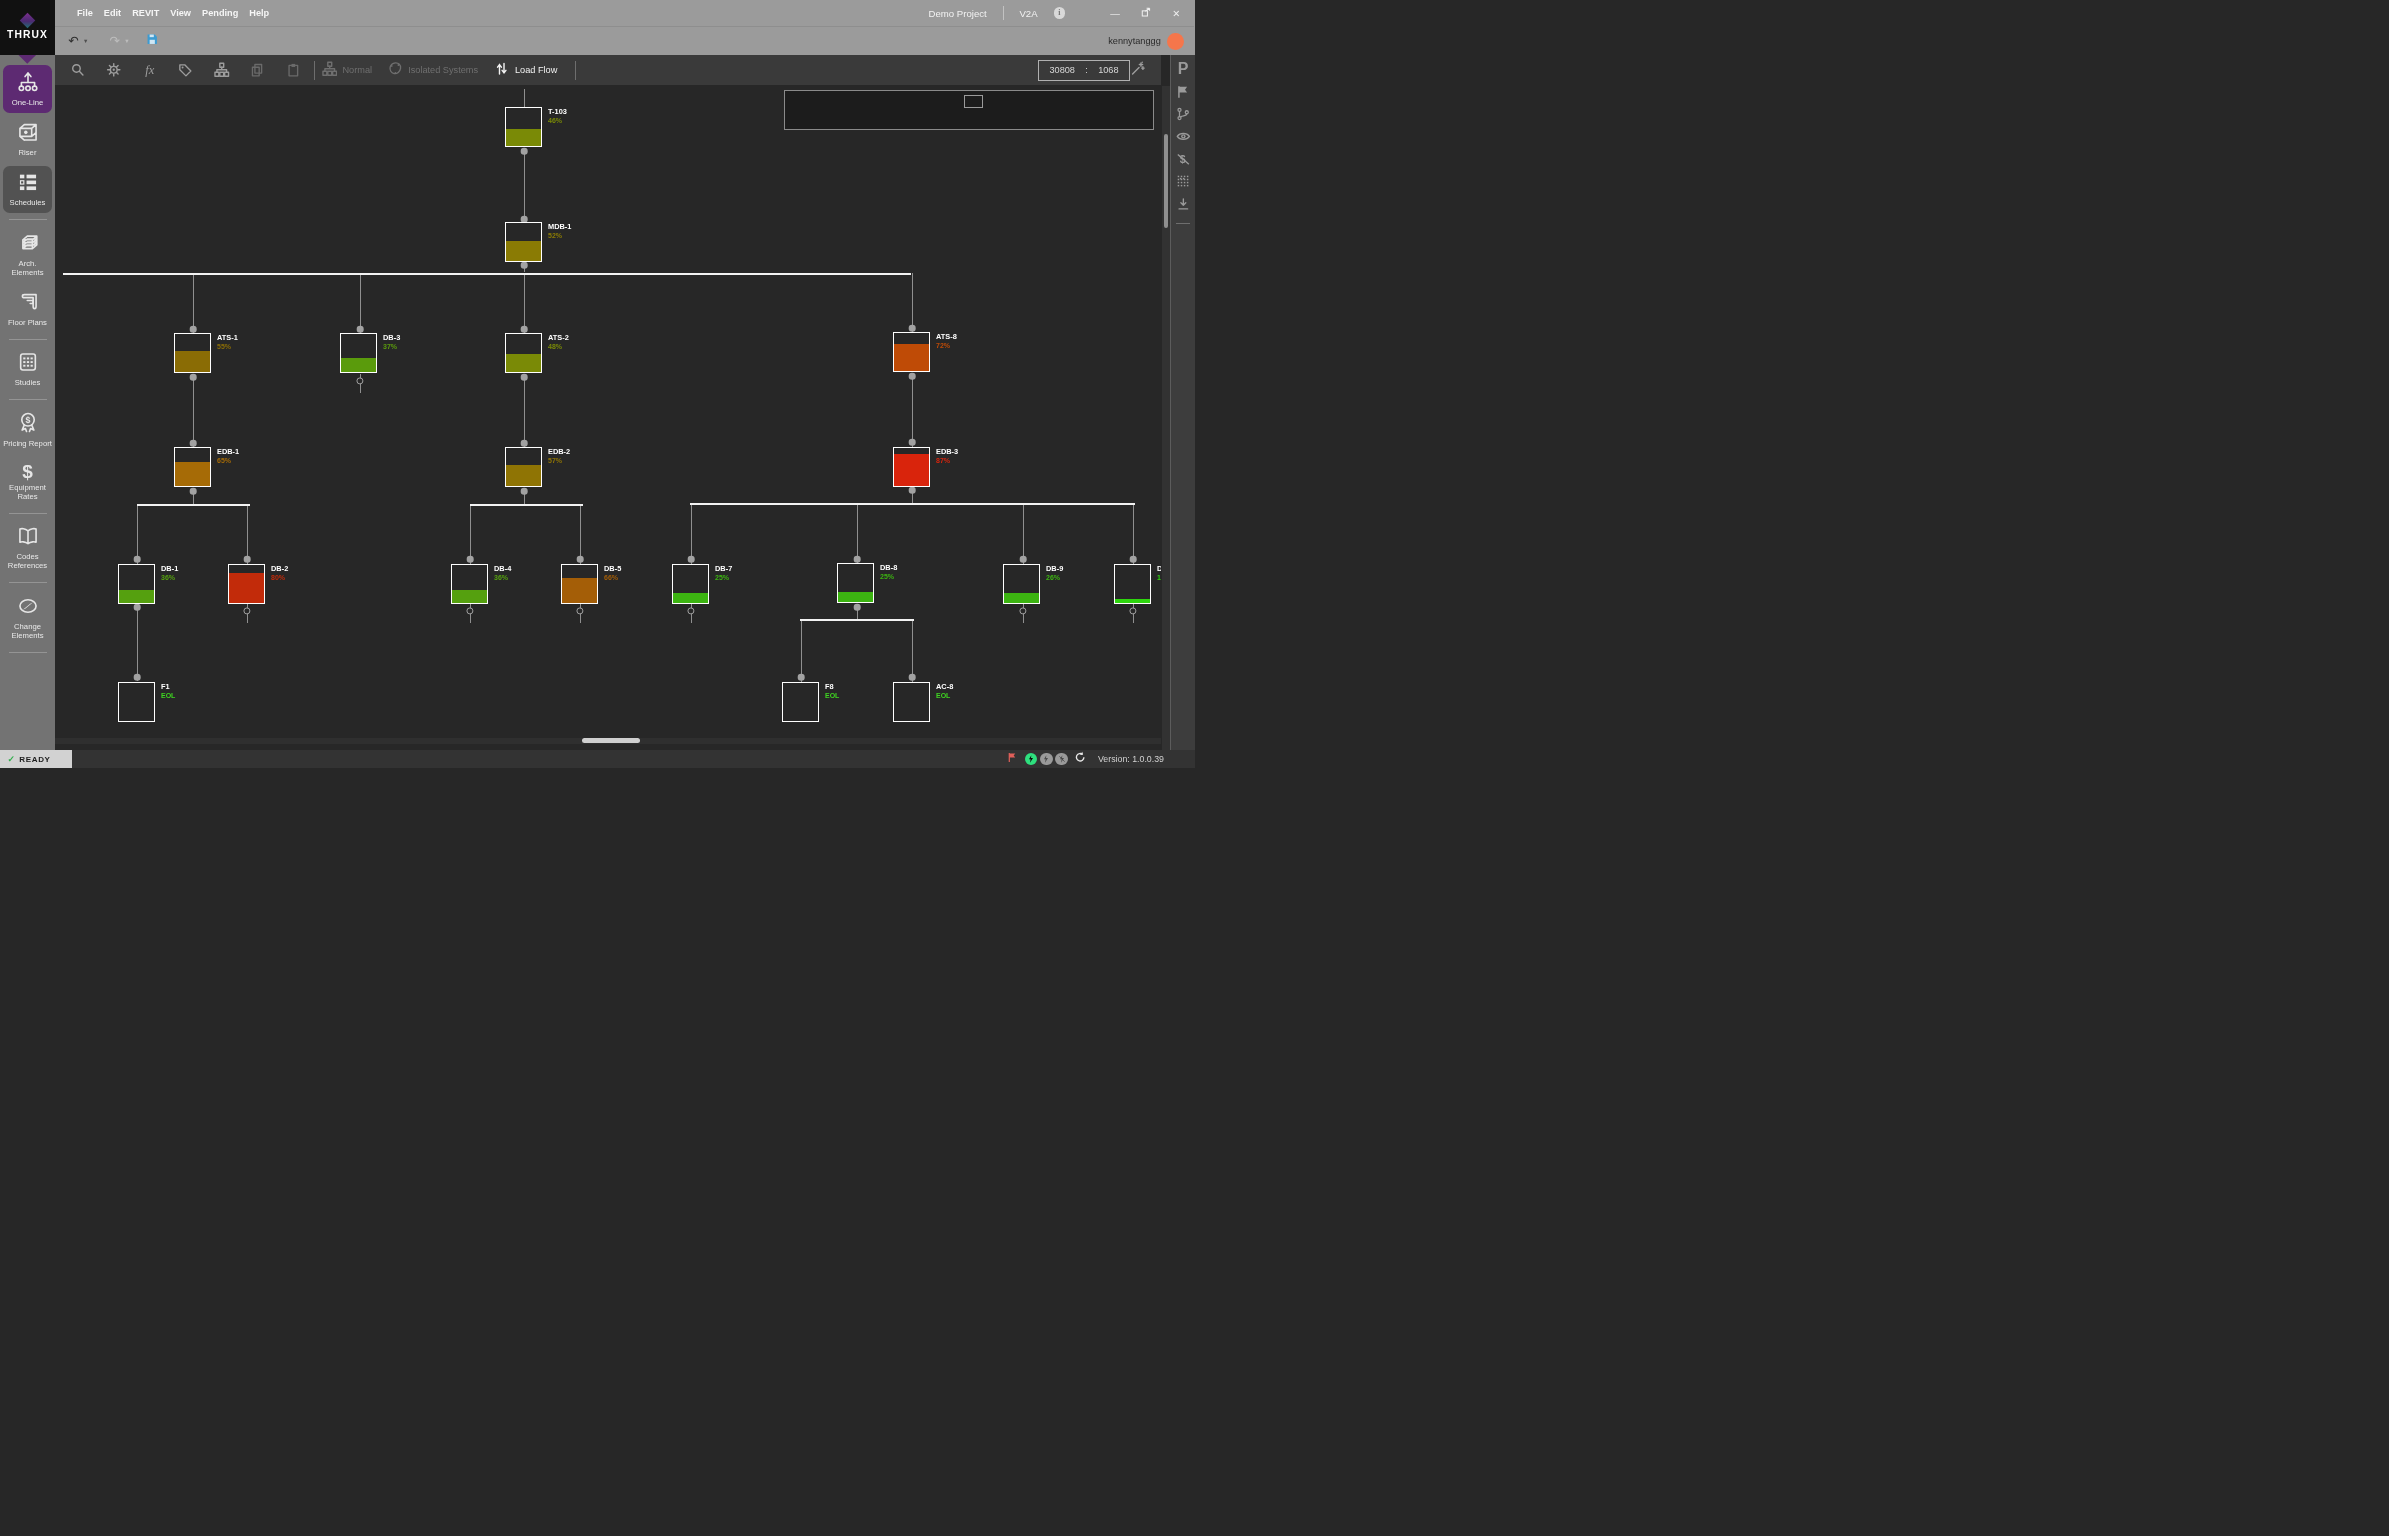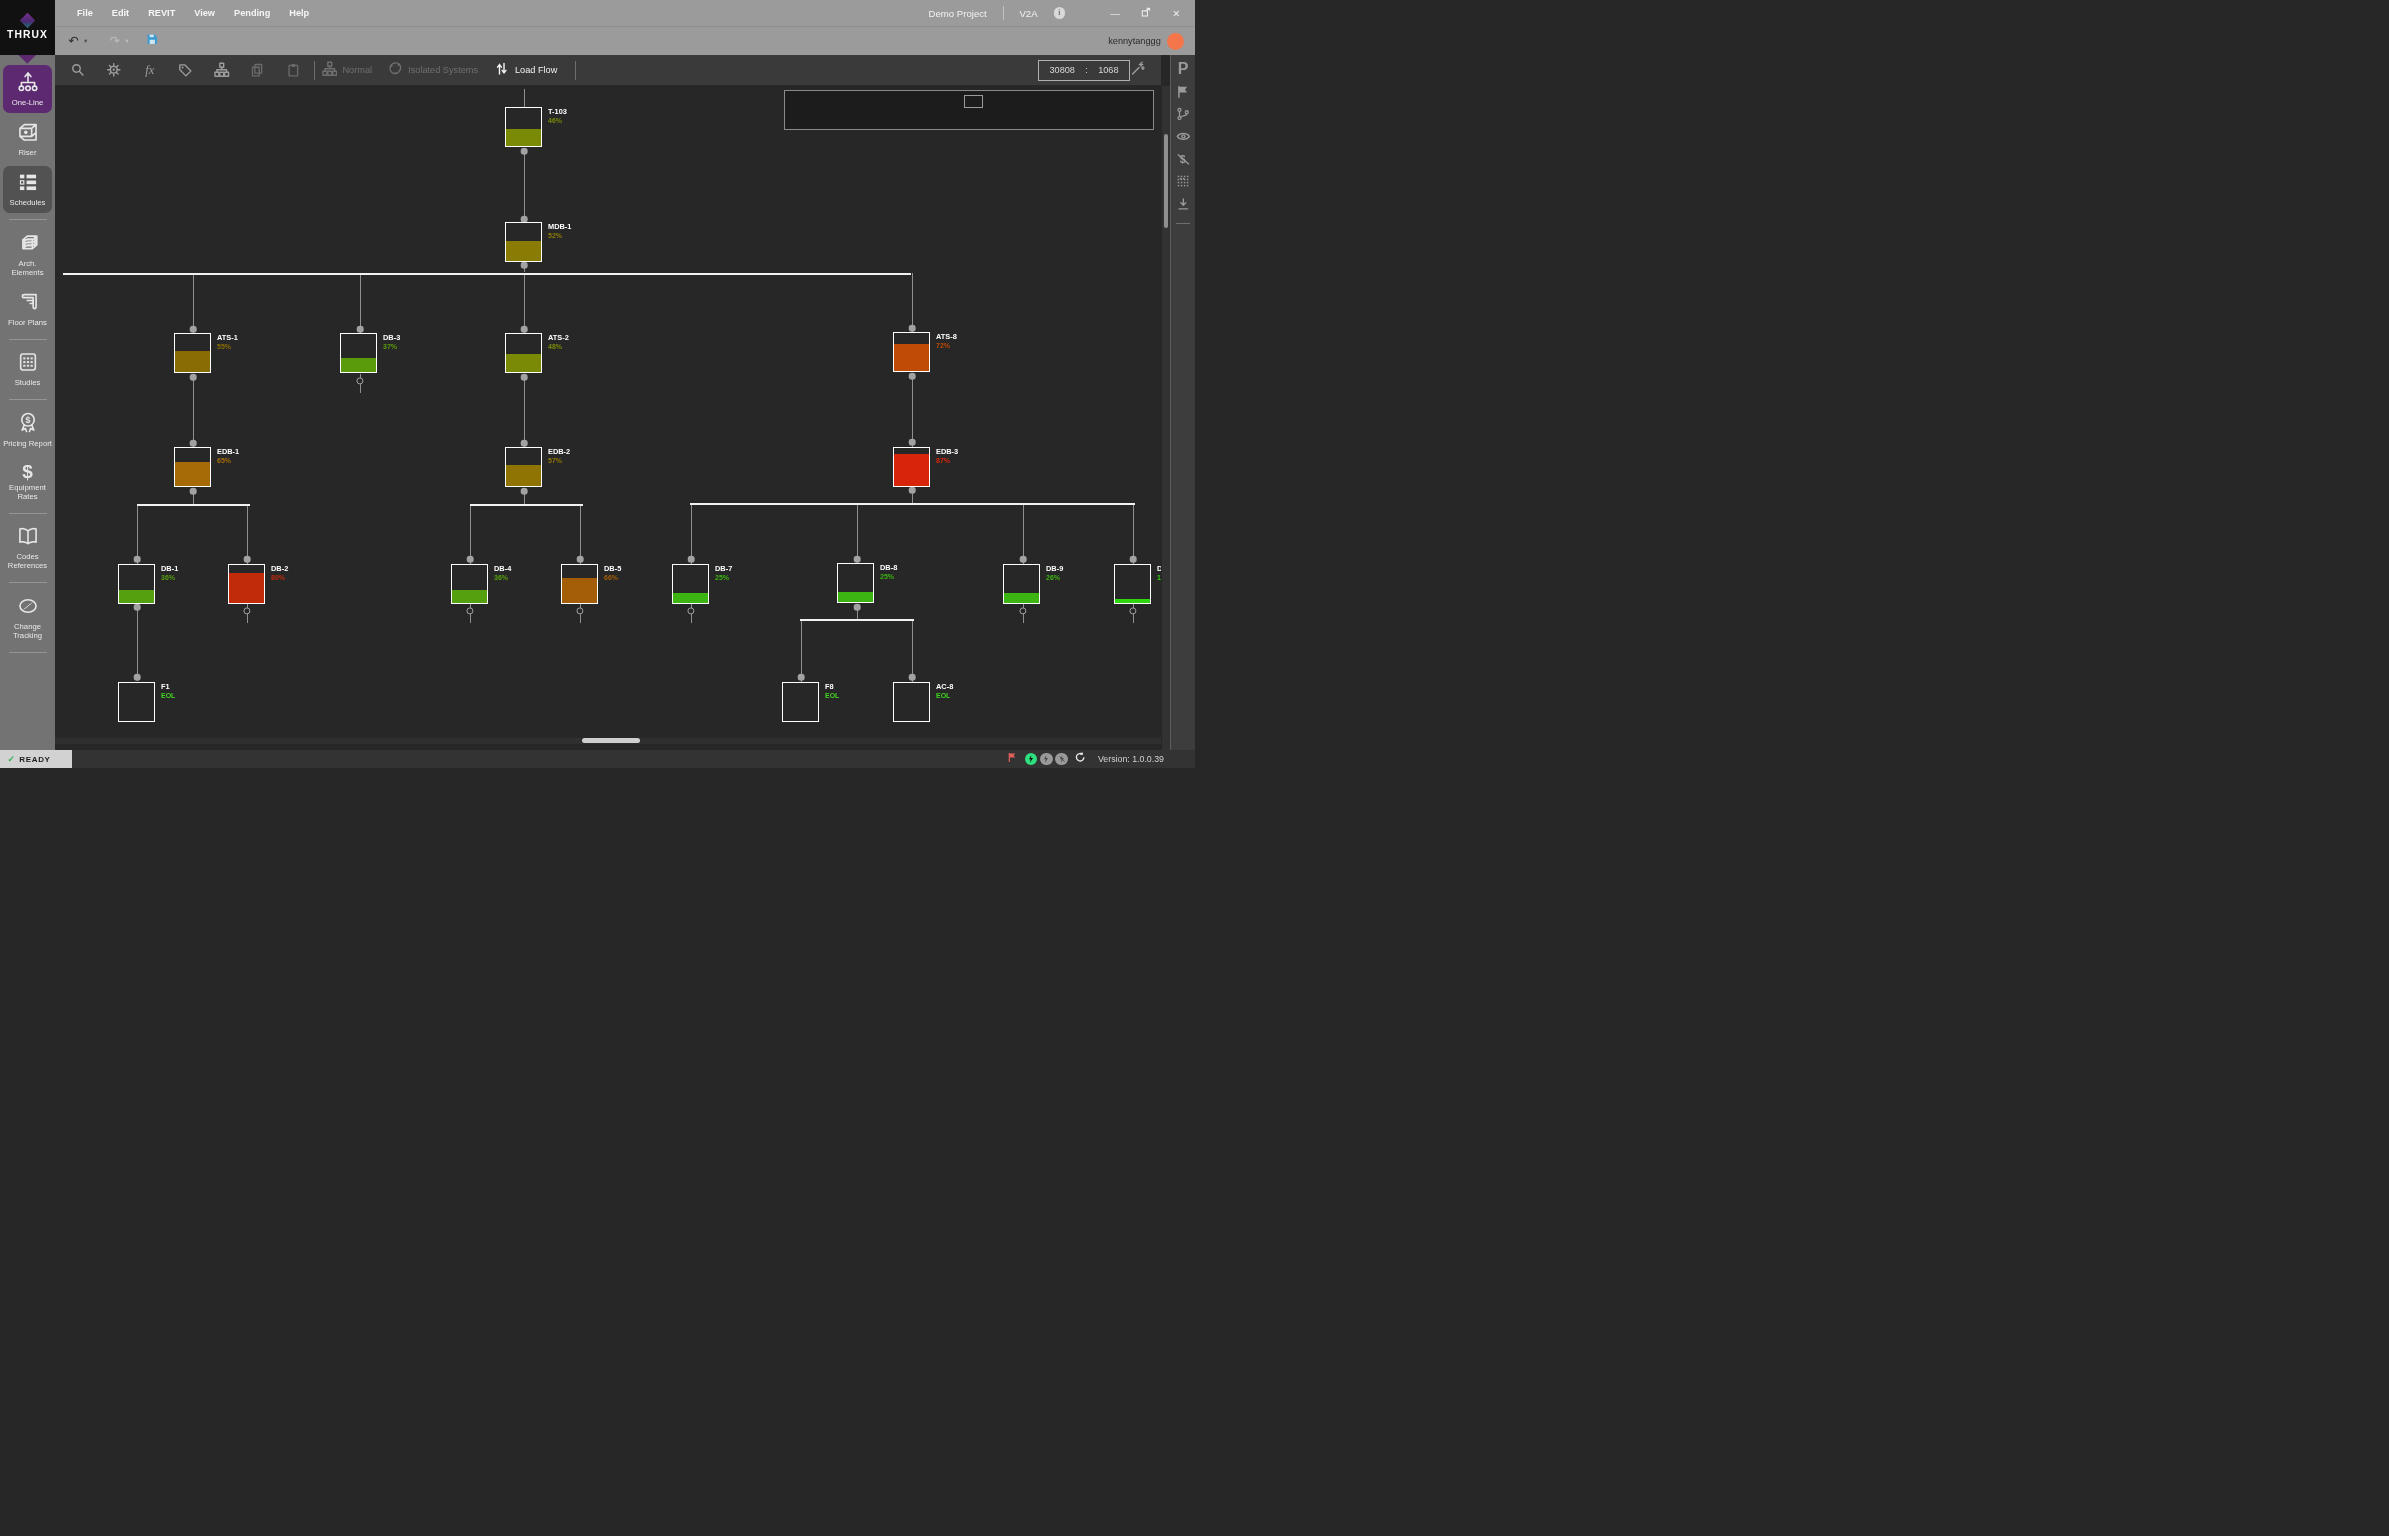--- a/index.html
+++ b/index.html
@@ -7,21 +7,21 @@
   #app{position:relative;width:1195px;height:768px;overflow:hidden;background:#272727;}
   .abs{position:absolute;}
   
   #titlebar{left:0;top:0;width:1195px;height:55px;background:#9b9b9b;}
   #logo{left:0;top:0;width:55px;height:55px;background:#111;display:flex;flex-direction:column;
     align-items:center;justify-content:center;gap:2.9px;}
   #logo .mark{width:11px;height:11px;transform:rotate(45deg);background:linear-gradient(135deg,#7b2f8e 0%,#4b2a72 55%,#1f6f72 100%);}
   #logo .word{color:#fff;font-weight:bold;font-size:10.3px;letter-spacing:1.1px;}
   #menurow{left:55px;top:0;width:1139px;height:27px;display:flex;align-items:center;
     border-bottom:0.7px solid #8e8e8e;box-sizing:border-box;}
-  #menu-items{display:flex;gap:19px;padding-left:22px;}
+  #menu-items{display:flex;gap:11px;padding-left:22px;}
   .menu-item{color:#f5f5f5;font-weight:bold;font-size:9.2px;cursor:default;}
   #title-right{margin-left:auto;display:flex;align-items:center;gap:16px;padding-right:10.3px;}
   .t-text{color:#f2f2f2;font-size:9.6px;}
   .t-sep{width:0.7px;height:14.7px;background:#c2c2c2;}
   .info-circ{width:11.8px;height:11.8px;border-radius:50%;background:#d9d9d9;color:#777;font-size:8px;
     font-weight:bold;display:flex;align-items:center;justify-content:center;font-family:"Liberation Serif",serif;}
   .win-btn{color:#efefef;font-size:9.6px;width:14.7px;text-align:center;}
   #row2{left:55px;top:27px;width:1139px;height:28px;display:flex;align-items:center;}
   #edit-btns{display:flex;align-items:center;gap:5.2px;padding-left:13.3px;}
   .undo{color:#2f2f2f;font-size:12.5px;line-height:1;}
@@ -224,21 +224,21 @@
               <path d="M15 8 C11 4.5 6 4.5 4 5.5 V23.5 C6 22.5 11 22.5 15 25.5 C19 22.5 24 22.5 26 23.5 V5.5 C24 4.5 19 4.5 15 8 Z M15 8 V25" fill="none" stroke="#e6e6e6" stroke-width="2.2" stroke-linecap="round" stroke-linejoin="round"></path>
             </svg></span>
           <div class="lbl">Codes References</div>
         </div>
         <div class="side-div"></div>
         <div class="side-item">
           <span><svg width="22" height="22" viewBox="0 0 30 30">
               <ellipse cx="15" cy="15" rx="11" ry="8.5" fill="none" stroke="#e6e6e6" stroke-width="2.2" stroke-linecap="round" stroke-linejoin="round"></ellipse>
               <path d="M8 20 L18 12 L22 10 L12 18 Z" fill="#e6e6e6"></path>
             </svg></span>
-          <div class="lbl">Change Tracking</div>
+          <div class="lbl">Change Elements</div>
         </div>
         <div class="side-div"></div>
       </div>
   </div>
 
   <div id="toolbar" class="abs">
     <div id="tb-icons">
         <span class="tb-btn">
           <svg width="15.5" height="15.5" viewBox="0 0 24 24">
             <circle cx="10" cy="10" r="5.8" fill="none" stroke="#9d9d9d" stroke-width="2.2" stroke-linecap="round" stroke-linejoin="round"></circle>

